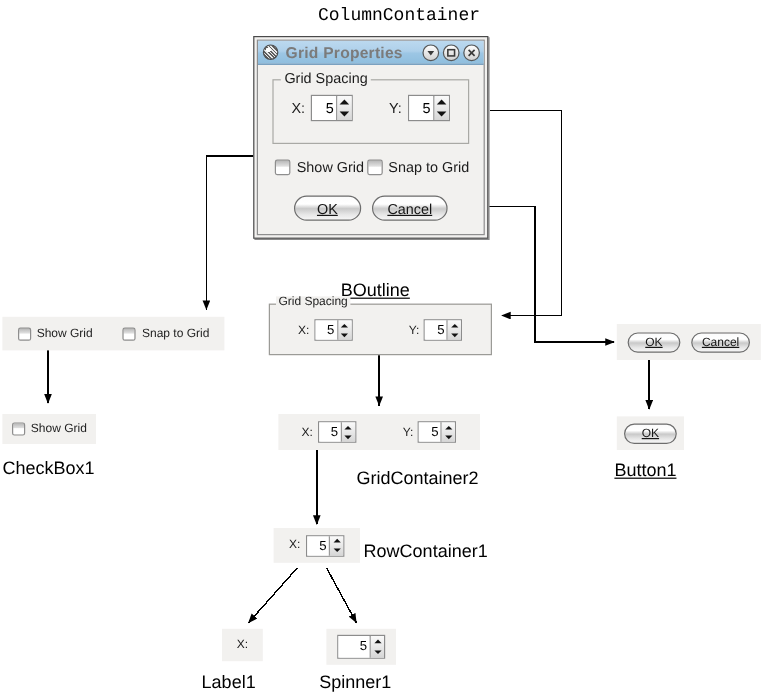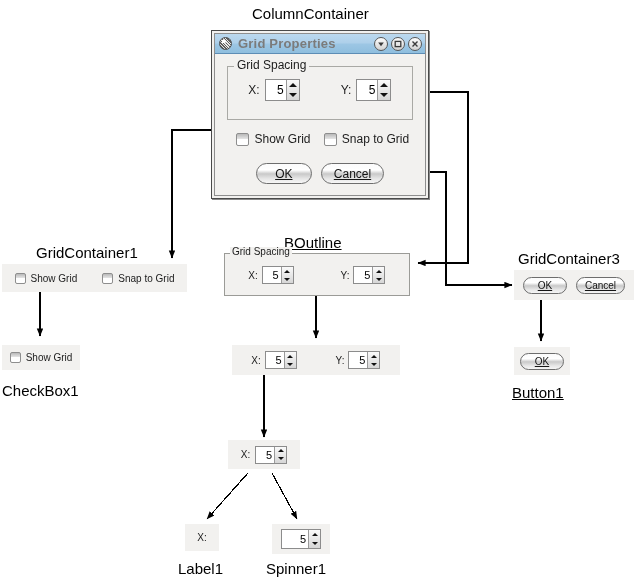--- a/index.html
+++ b/index.html
@@ -31,21 +31,21 @@
     color: #000;
     white-space: nowrap;
     font-family: "Liberation Sans", sans-serif;
   }
 
   
   .dialog {
     position: absolute;
     left: 211px;
     top: 30px;
-    width: 218px;
+    width: 196px;
     height: 169px;
     background: #f2f1ef;
     border: 1px solid #4a4a4a;
     box-shadow: 1px 1px 0 #8a8a8a;
     box-sizing: border-box;
   }
   .dialog-inner {
     position: absolute;
     left: 2px; top: 2px; right: 2px; bottom: 2px;
     border: 1px solid #8e8e8e;
@@ -284,35 +284,35 @@
       <path d="M264,375 L264,437" marker-end="url(#ah)"></path>
 
       <path d="M541,296 L541,341" marker-end="url(#ah)"></path>
 
       <path d="M248,473 L207,519" marker-end="url(#ah)"></path>
 
       <path d="M272,473 L297,519" marker-end="url(#ah)"></path>
     </g>
   </svg>
 
-  <div class="node-label" style="left:252px; top:5px;">ColumnContainer</div>
-
-  <div class="node-label" style="left:36px; top:244px;">GridContainer1</div>
+  <div class="node-label" style="left:265px; top:5px;font-family:Liberation Mono, monospace;">ColumnContainer</div>
+
 
   <div class="node-label" style="left:2px; top:382px;">CheckBox1</div>
 
   <div class="node-label" style="left:284px; top:234px;text-decoration:underline;">BOutline</div>
 
-
-  <div class="node-label" style="left:518px; top:250px;">GridContainer3</div>
+  <div class="node-label" style="left:297px; top:390px;">GridContainer2</div>
+
 
   <div class="node-label" style="left:512px; top:384px;text-decoration:underline;">Button1</div>
 
-
-  <div class="node-label" style="left:178px; top:560px;">Label1</div>
+  <div class="node-label" style="left:303px; top:451px;">RowContainer1</div>
+
+  <div class="node-label" style="left:168px; top:560px;">Label1</div>
 
   <div class="node-label" style="left:266px; top:560px;">Spinner1</div>
 
   <div class="dialog">
     <div class="dialog-inner">
 
       <div class="titlebar">
         <span class="title-icon"></span>
         <span class="title-text">Grid Properties</span>
         <span class="win-btns">

